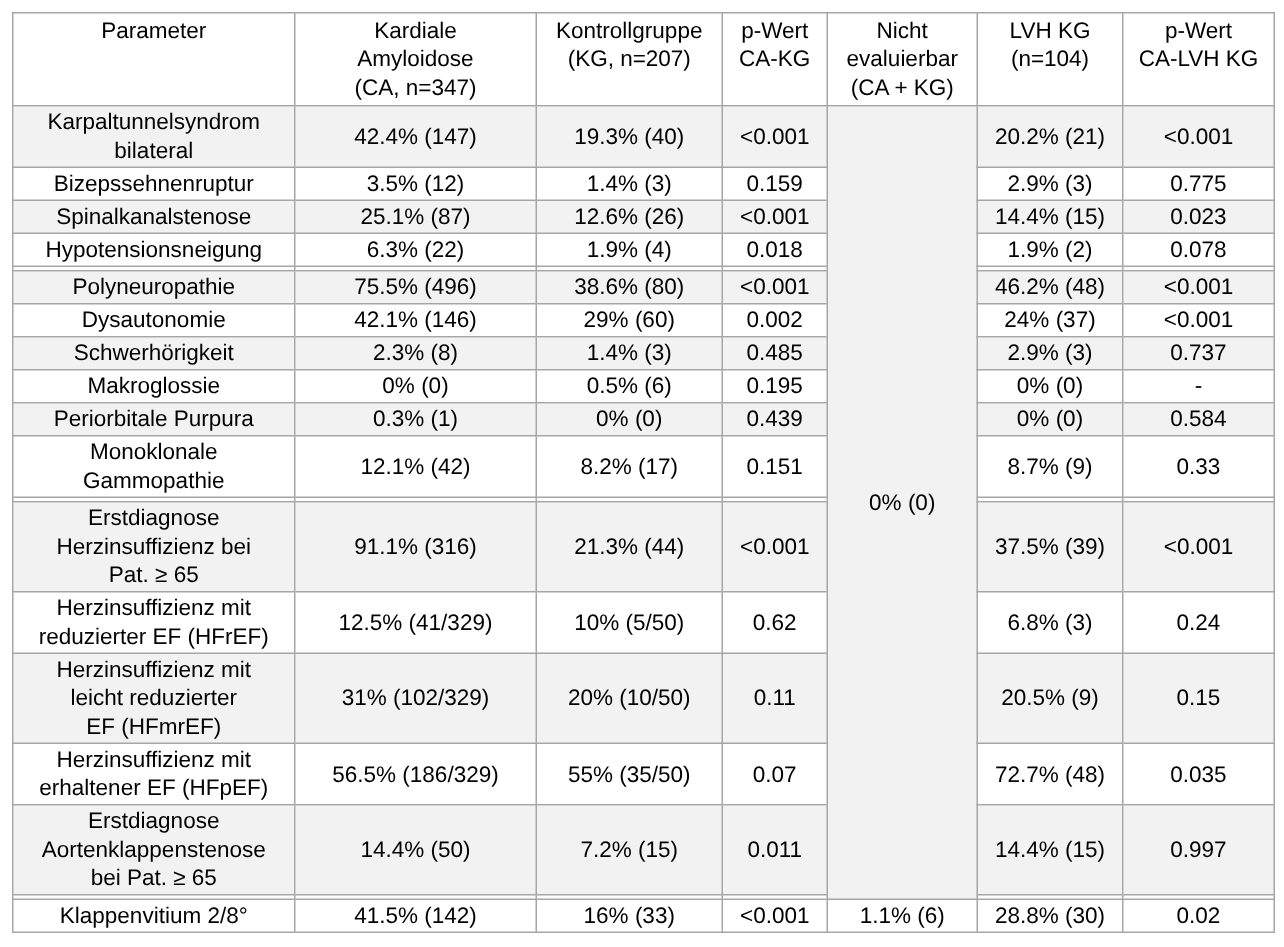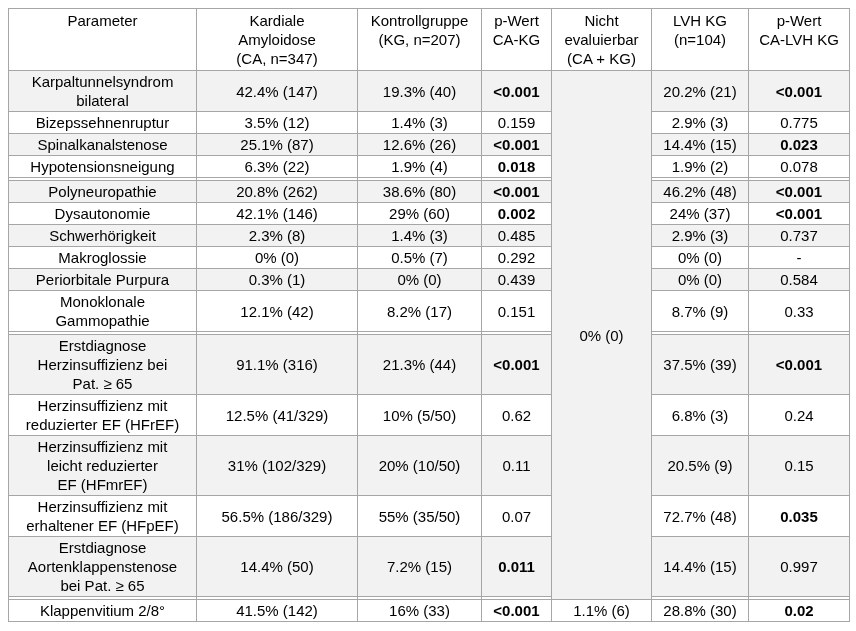--- a/index.html
+++ b/index.html
@@ -39,21 +39,21 @@
     vertical-align: top;
     background: #ffffff;
     white-space: pre-line;
     padding-top: 2px;
     padding-bottom: 2px;
   }
   td { vertical-align: middle; background: #ffffff; }
   tr.stripe td { background: var(--stripe); }
   td.param { white-space: pre-line; }
   td.val { white-space: nowrap; }
-  td.bold { font-weight: bold; }
+  td.bold { font-weight: normal; }
   td.ne-merged { background: var(--stripe) !important; }
   tr.gap-row td {
     background: var(--gap-bg) !important;
     height: 2px;
     padding: 0;
     line-height: 2px;
     font-size: 1px;
     border-top: 1px solid var(--border);
     border-bottom: 1px solid var(--border);
   }
@@ -128,21 +128,21 @@
       <tr class="gap-row">
         <td></td>
         <td></td>
         <td></td>
         <td></td>
         <td></td>
         <td></td>
       </tr>
       <tr class="stripe">
         <td class="param">Polyneuropathie</td>
-        <td class="val">20.8% (262)</td>
+        <td class="val">75.5% (496)</td>
         <td class="val">38.6% (80)</td>
         <td class="val bold">&lt;0.001</td>
         <td class="val">46.2% (48)</td>
         <td class="val bold">&lt;0.001</td>
       </tr>
       <tr>
         <td class="param">Dysautonomie</td>
         <td class="val">42.1% (146)</td>
         <td class="val">29% (60)</td>
         <td class="val bold">0.002</td>
@@ -153,22 +153,22 @@
         <td class="param">Schwerhörigkeit</td>
         <td class="val">2.3% (8)</td>
         <td class="val">1.4% (3)</td>
         <td class="val">0.485</td>
         <td class="val">2.9% (3)</td>
         <td class="val">0.737</td>
       </tr>
       <tr>
         <td class="param">Makroglossie</td>
         <td class="val">0% (0)</td>
-        <td class="val">0.5% (7)</td>
-        <td class="val">0.292</td>
+        <td class="val">0.5% (6)</td>
+        <td class="val">0.195</td>
         <td class="val">0% (0)</td>
         <td class="val">-</td>
       </tr>
       <tr class="stripe">
         <td class="param">Periorbitale Purpura</td>
         <td class="val">0.3% (1)</td>
         <td class="val">0% (0)</td>
         <td class="val">0.439</td>
         <td class="val">0% (0)</td>
         <td class="val">0.584</td>

